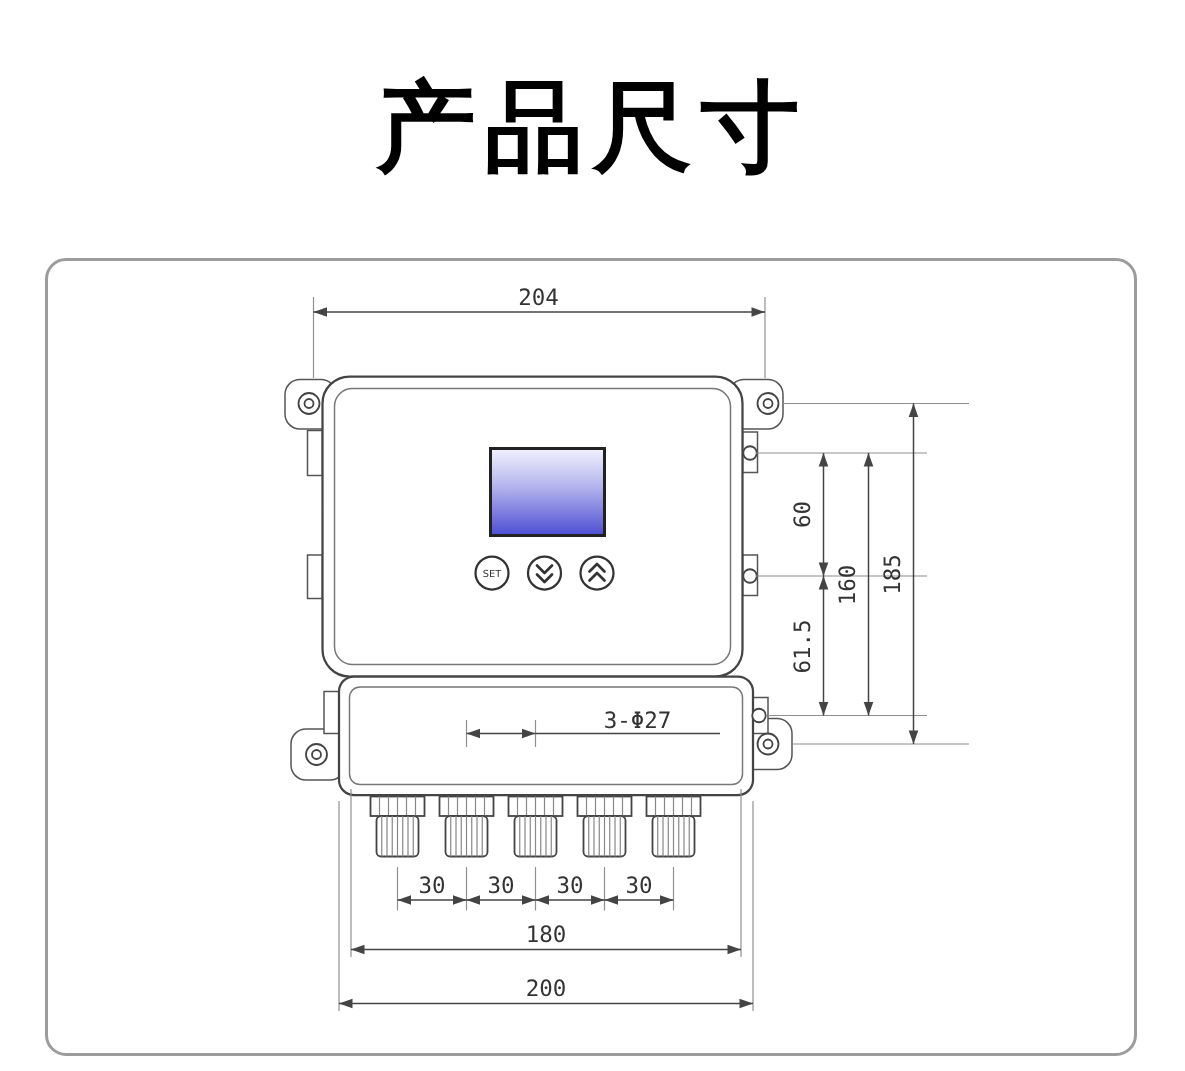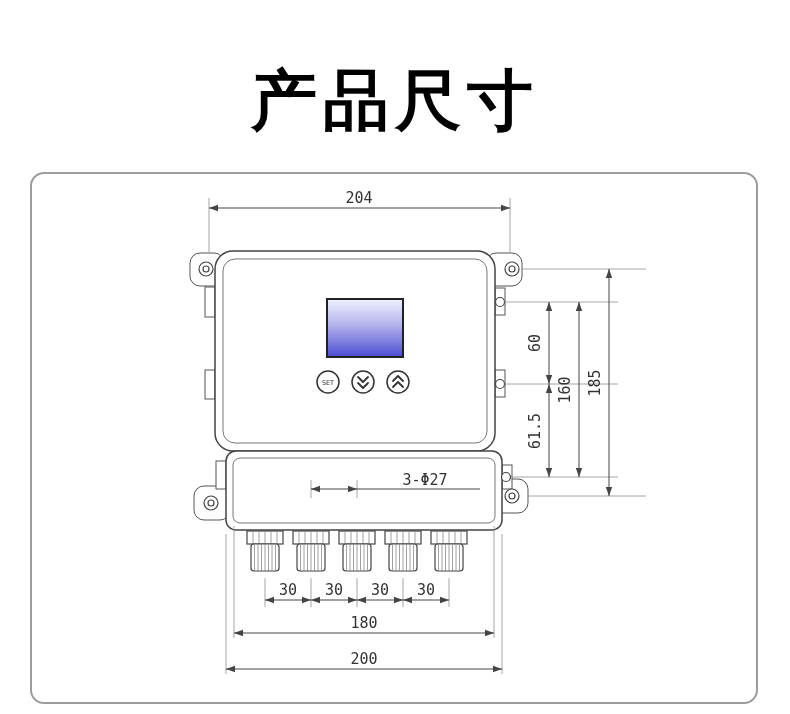--- a/index.html
+++ b/index.html
@@ -6,21 +6,21 @@
   html, body { margin: 0; padding: 0; }
   body {
     width: 790px; height: 714px;
     background: #ffffff;
     position: relative;
     font-family: "Liberation Sans", sans-serif;
   }
   .page-title {
     margin: 0;
     position: absolute;
-    top: 56px; left: 0; width: 100%;
+    top: 40px; left: 0; width: 100%;
     text-align: center;
     font-size: 66px;
     font-weight: 900;
     letter-spacing: 6px;
     color: #000;
     font-family: "DejaVu Sans", sans-serif;
   }
   .drawing-box {
     position: absolute;
     left: 30px; top: 172px;

